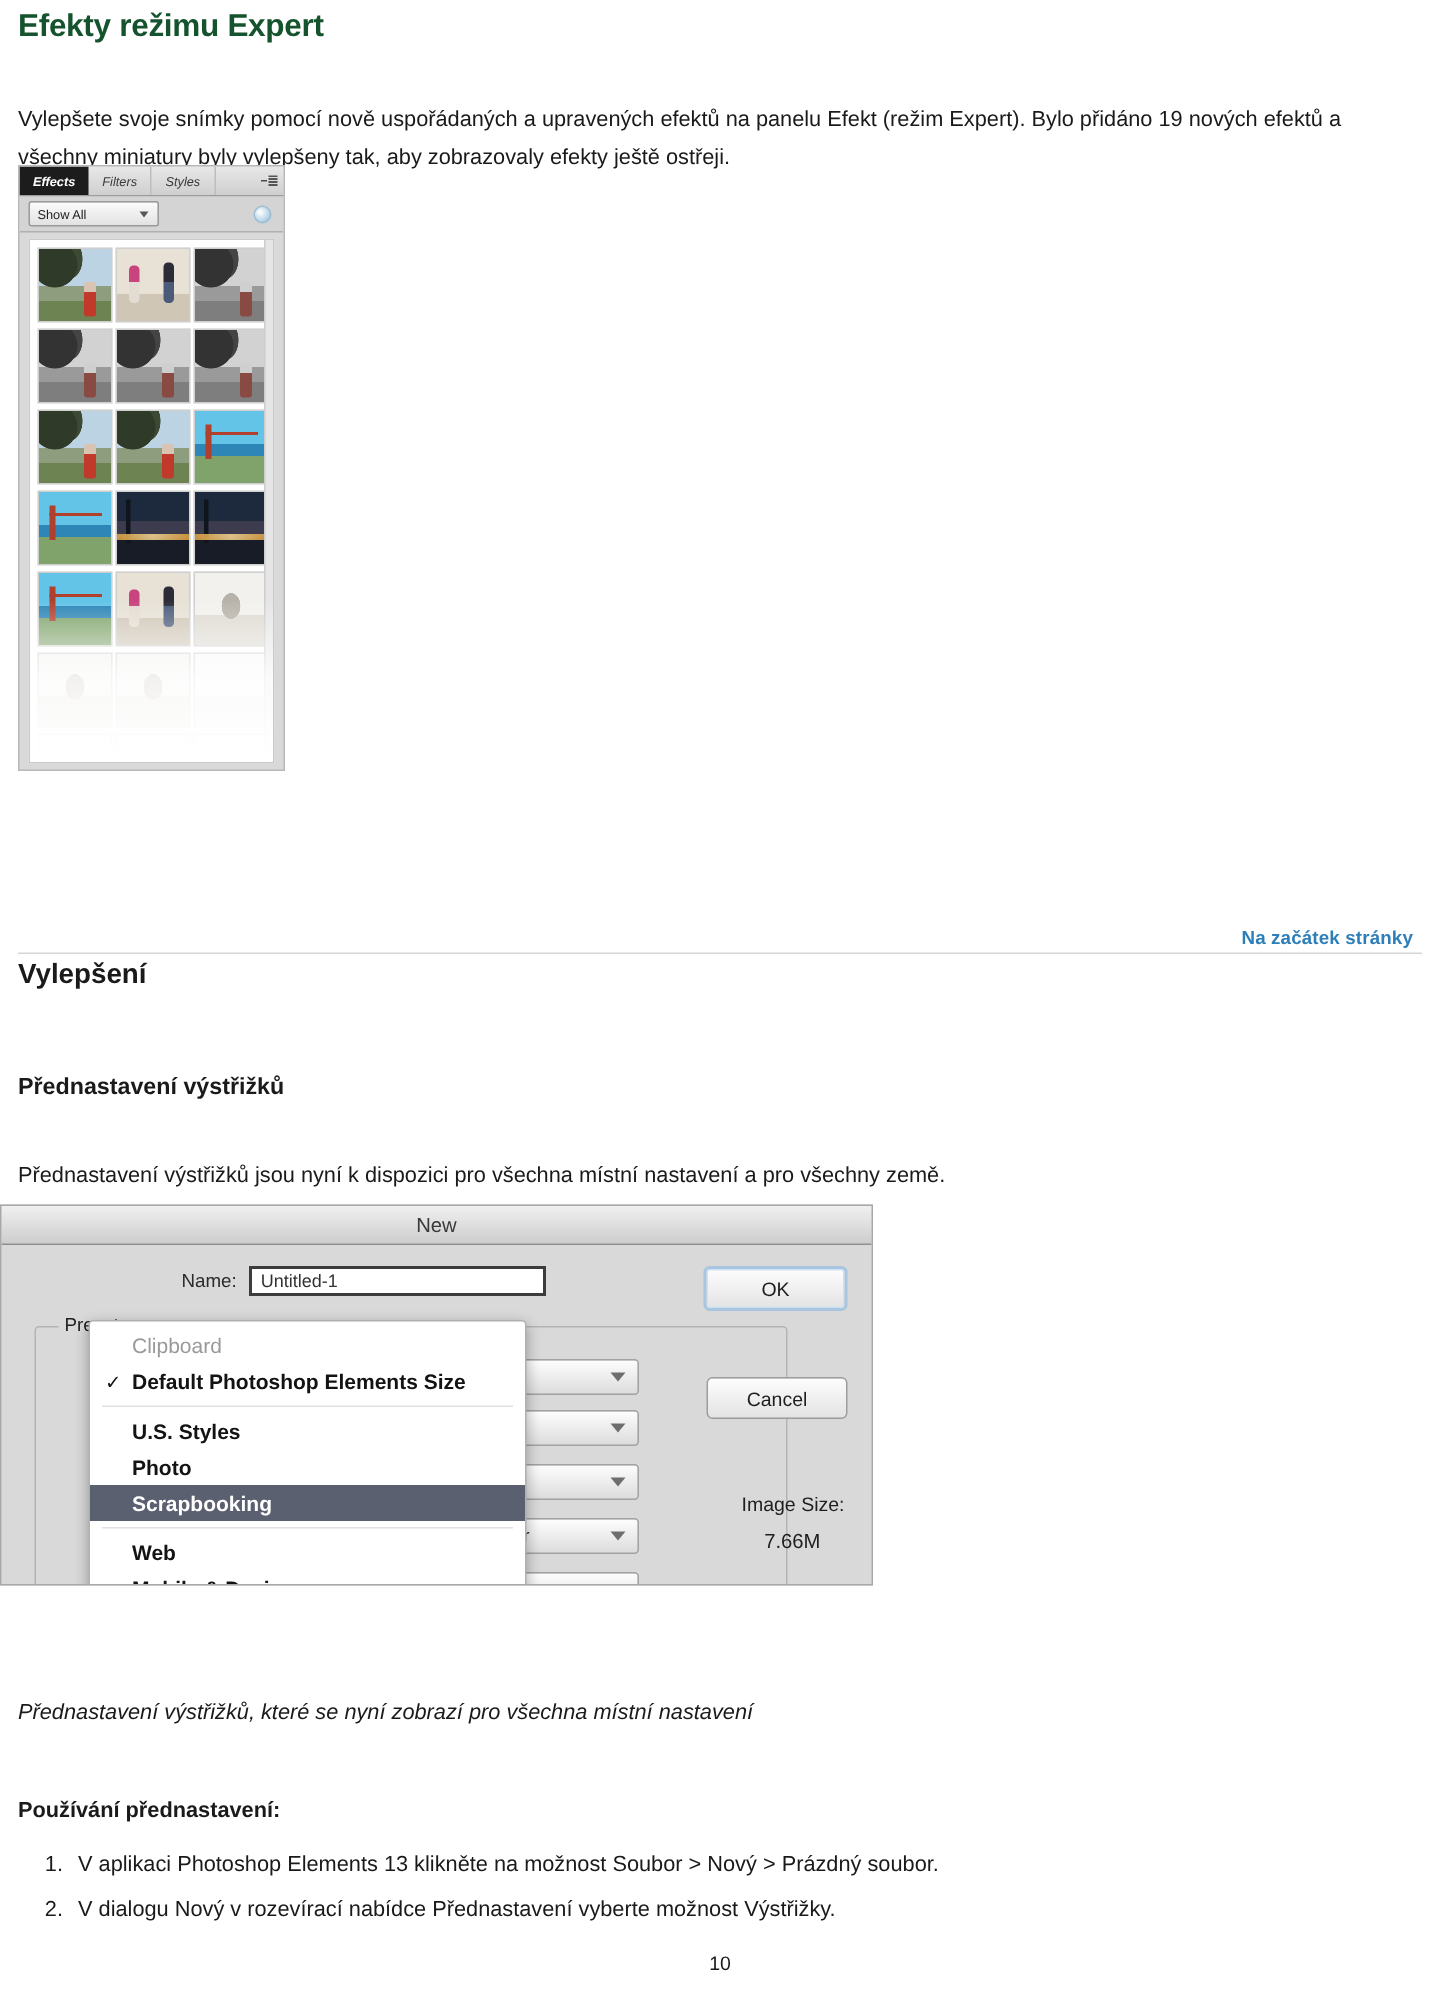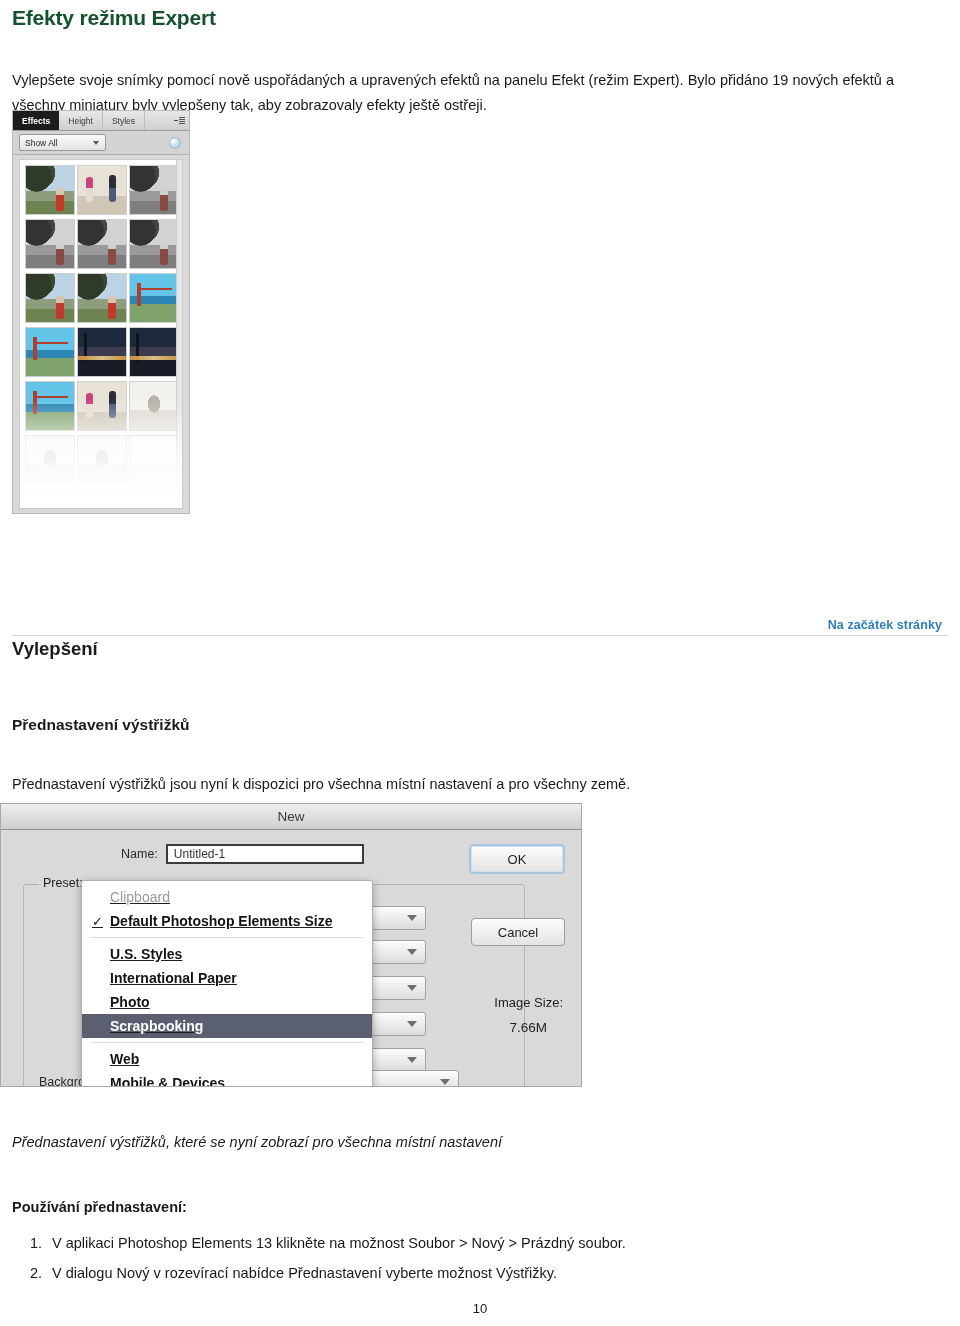--- a/index.html
+++ b/index.html
@@ -137,20 +137,21 @@
   }
   .fx-tab {
     flex: 0 0 auto;
     font-size: 8.5px;
     color: #3a3a3a;
     display: flex;
     align-items: center;
     justify-content: flex-start;
     padding: 0 9px;
     border-right: 1px solid #bdbdbd;
+    font-style: italic;
   }
   .fx-tab.active {
     background: #1c1c1c;
     color: #ffffff;
     font-weight: bold;
     border-right: none;
   }
   .fx-menu-icon {
     margin-left: auto;
     width: 20px;
@@ -341,21 +342,21 @@
     background: #e6e6e6;
     border-left: 1px solid #cdcdcd;
   }
 
   
   .fig-newdlg {
     position: absolute;
     left: 0px;
     top: 797px;
     width: 582px;
-    height: 284px;
+    height: 254px;
     background: #d4d4d4;
     border: 1px solid #a8a8a8;
     box-sizing: border-box;
     overflow: hidden;
     font-family: "Liberation Sans", sans-serif;
     color: #1e1e1e;
   }
   .dlg-titlebar {
     height: 25px;
     background: linear-gradient(#f0f0f0, #cdcdcd);
@@ -482,29 +483,28 @@
   }
   .dlg-imgsize-value {
     position: absolute;
     right: 34px; top: 190px;
     font-size: 13.5px;
     color: #1e1e1e;
   }
   
   .dlg-menu {
     position: absolute;
-    left: 80px; top: 50px;
+    left: 58px; top: 50px;
     width: 290px;
     background: #ffffff;
     border: 1px solid #b0b0b0;
     border-radius: 3px;
     box-shadow: 0 3px 9px rgba(0,0,0,.30);
     padding: 4px 0;
     z-index: 10;
-    text-decoration: underline;
   }
   .dlg-menu-item {
     height: 24px;
     display: flex;
     align-items: center;
     font-size: 14px;
     color: #131313;
     padding-left: 10px;
     position: relative;
     white-space: nowrap;
@@ -545,21 +545,21 @@
 
   <p class="body-text">Vylepšete svoje snímky pomocí nově uspořádaných a upravených efektů na panelu Efekt (režim Expert). Bylo přidáno 19 nových efektů a všechny miniatury byly vylepšeny tak, aby zobrazovaly efekty ještě ostřeji.</p>
 
   <div class="fig-effects">
 
     <div class="fx-tabbar">
       <div class="fx-tab active">
         <span>Effects</span>
       </div>
       <div class="fx-tab">
-        <span>Height</span>
+        <span>Filters</span>
       </div>
       <div class="fx-tab">
         <span>Styles</span>
       </div>
       <div class="fx-menu-icon">
         <span class="dash"></span>
         <span class="bars"></span>
       </div>
     </div>
 
@@ -741,24 +741,20 @@
           <span class="check">✓</span>
           <span class="mlabel">Default Photoshop Elements Size</span>
         </div>
         <div class="dlg-menu-sep"></div>
         <div class="dlg-menu-item bold">
           <span class="check"></span>
           <span class="mlabel">U.S. Styles</span>
         </div>
         <div class="dlg-menu-item bold">
           <span class="check"></span>
-          <span class="mlabel">International Paper</span>
-        </div>
-        <div class="dlg-menu-item bold">
-          <span class="check"></span>
           <span class="mlabel">Photo</span>
         </div>
         <div class="dlg-menu-item bold selected">
           <span class="check"></span>
           <span class="mlabel">Scrapbooking</span>
         </div>
         <div class="dlg-menu-sep"></div>
         <div class="dlg-menu-item bold">
           <span class="check"></span>
           <span class="mlabel">Web</span>

